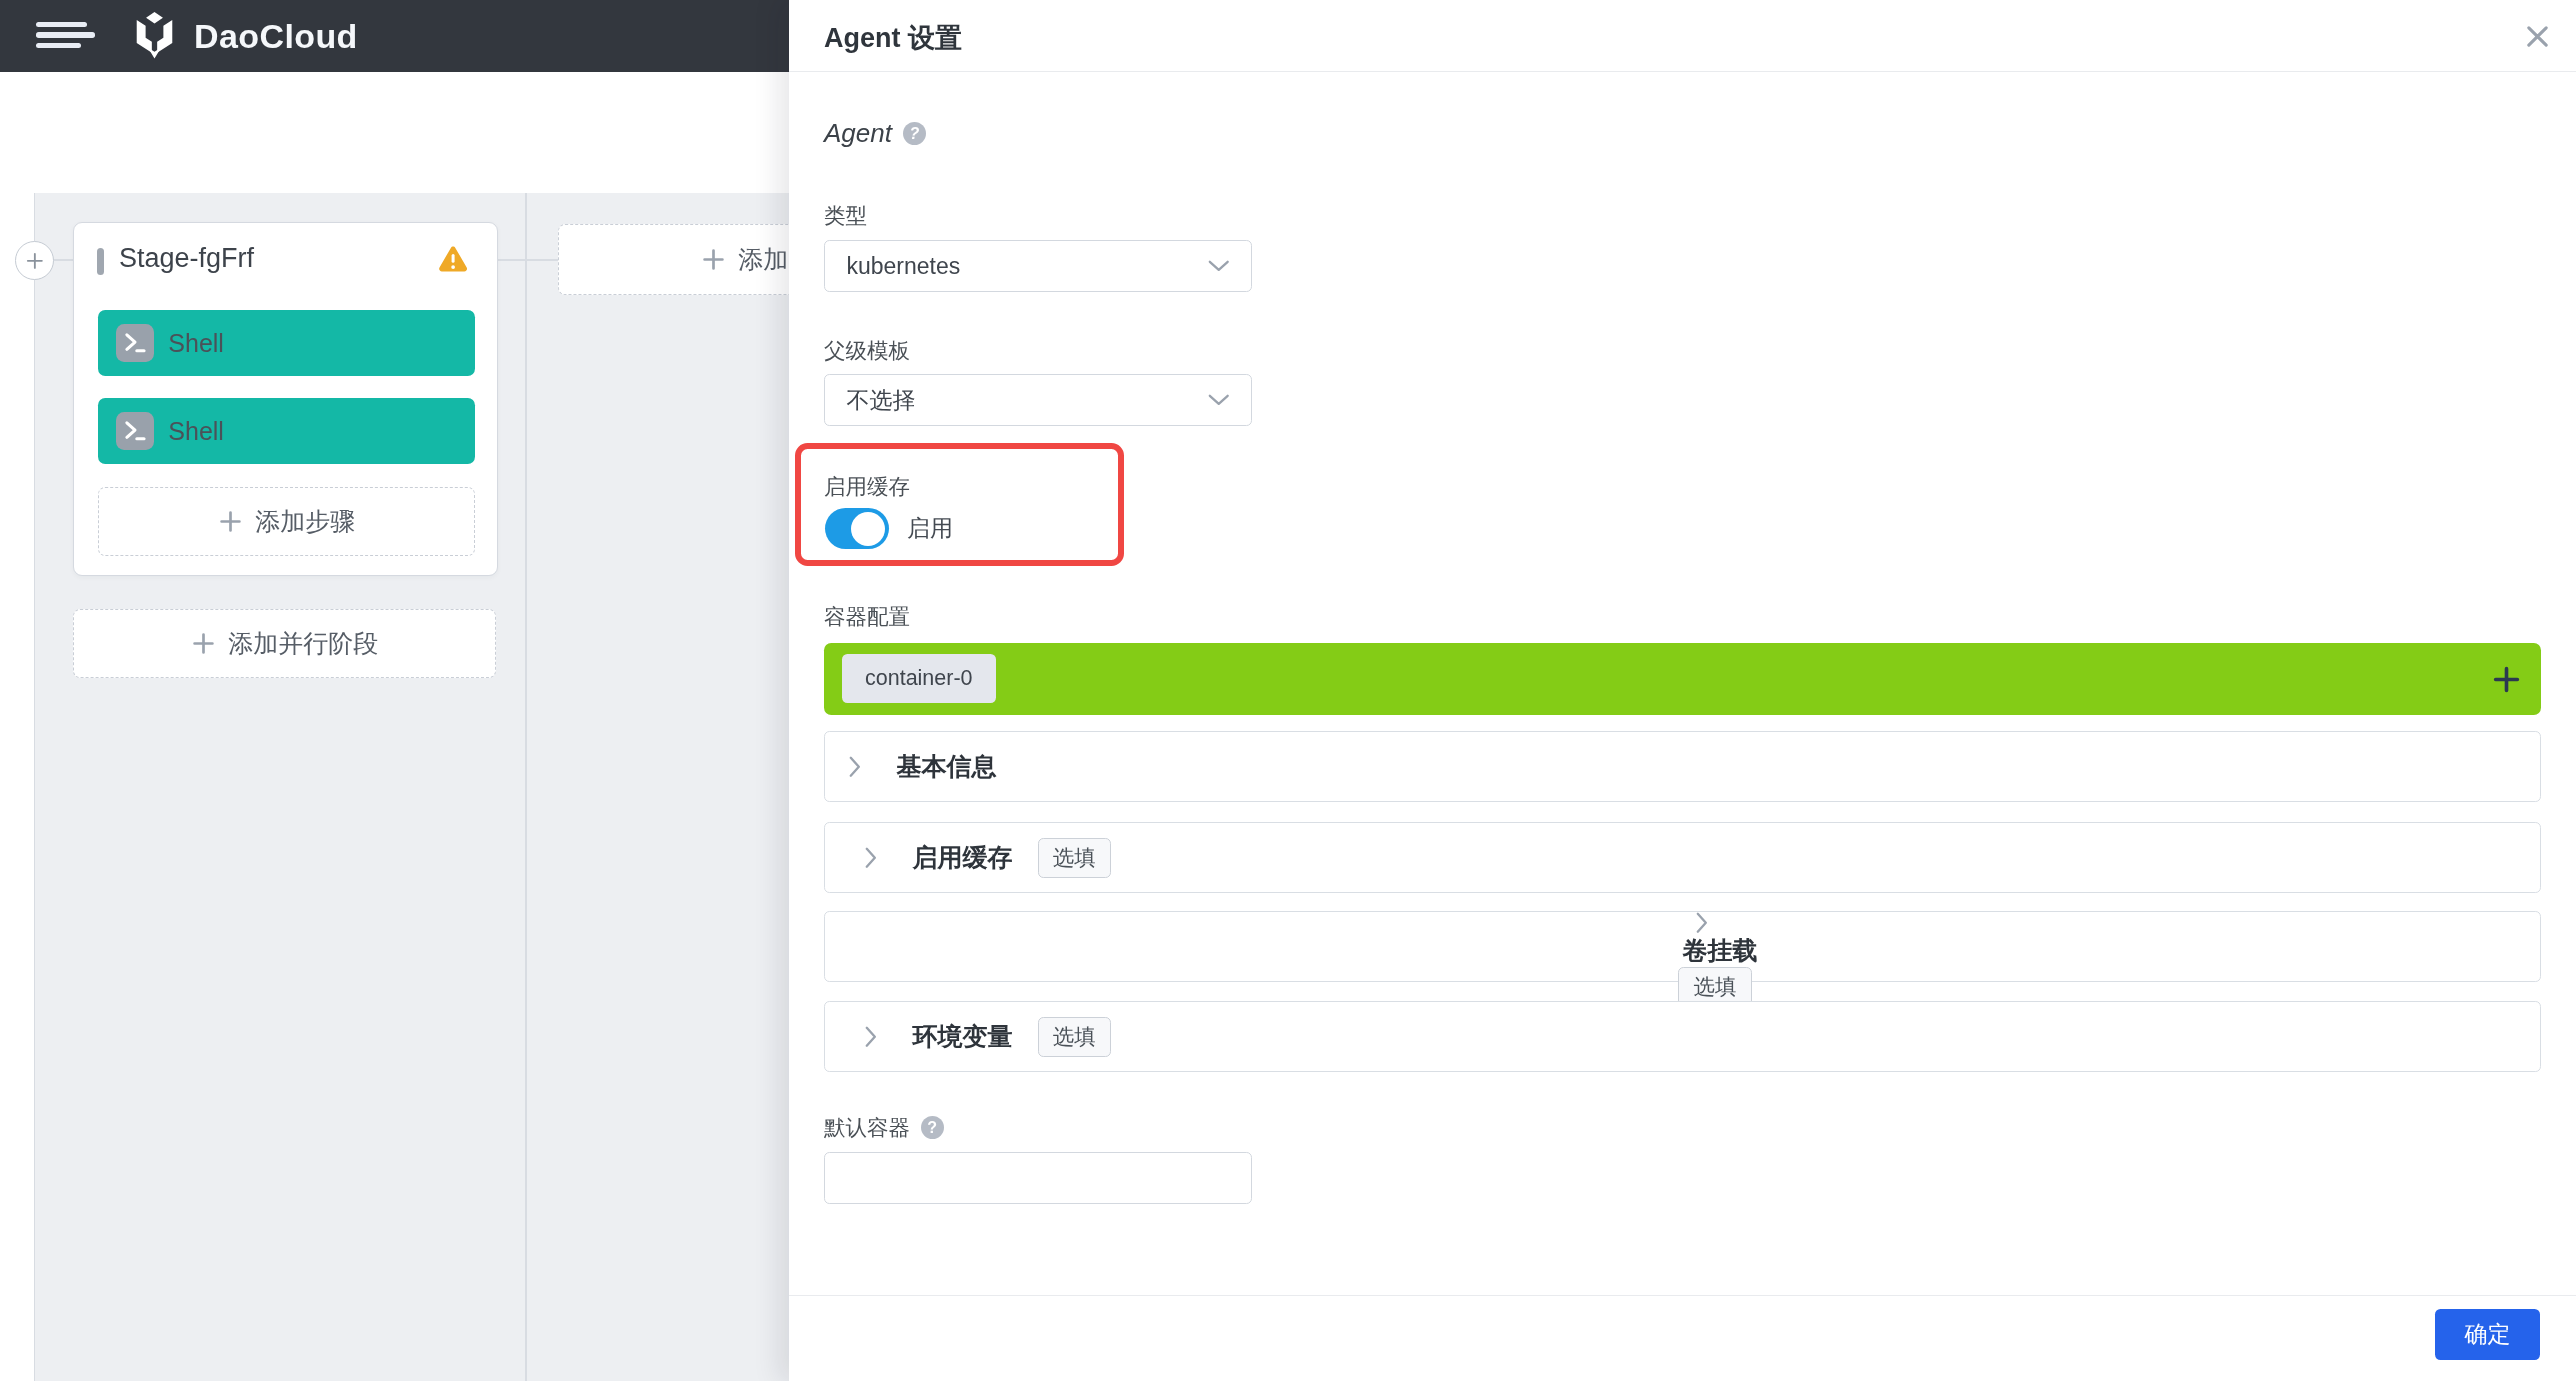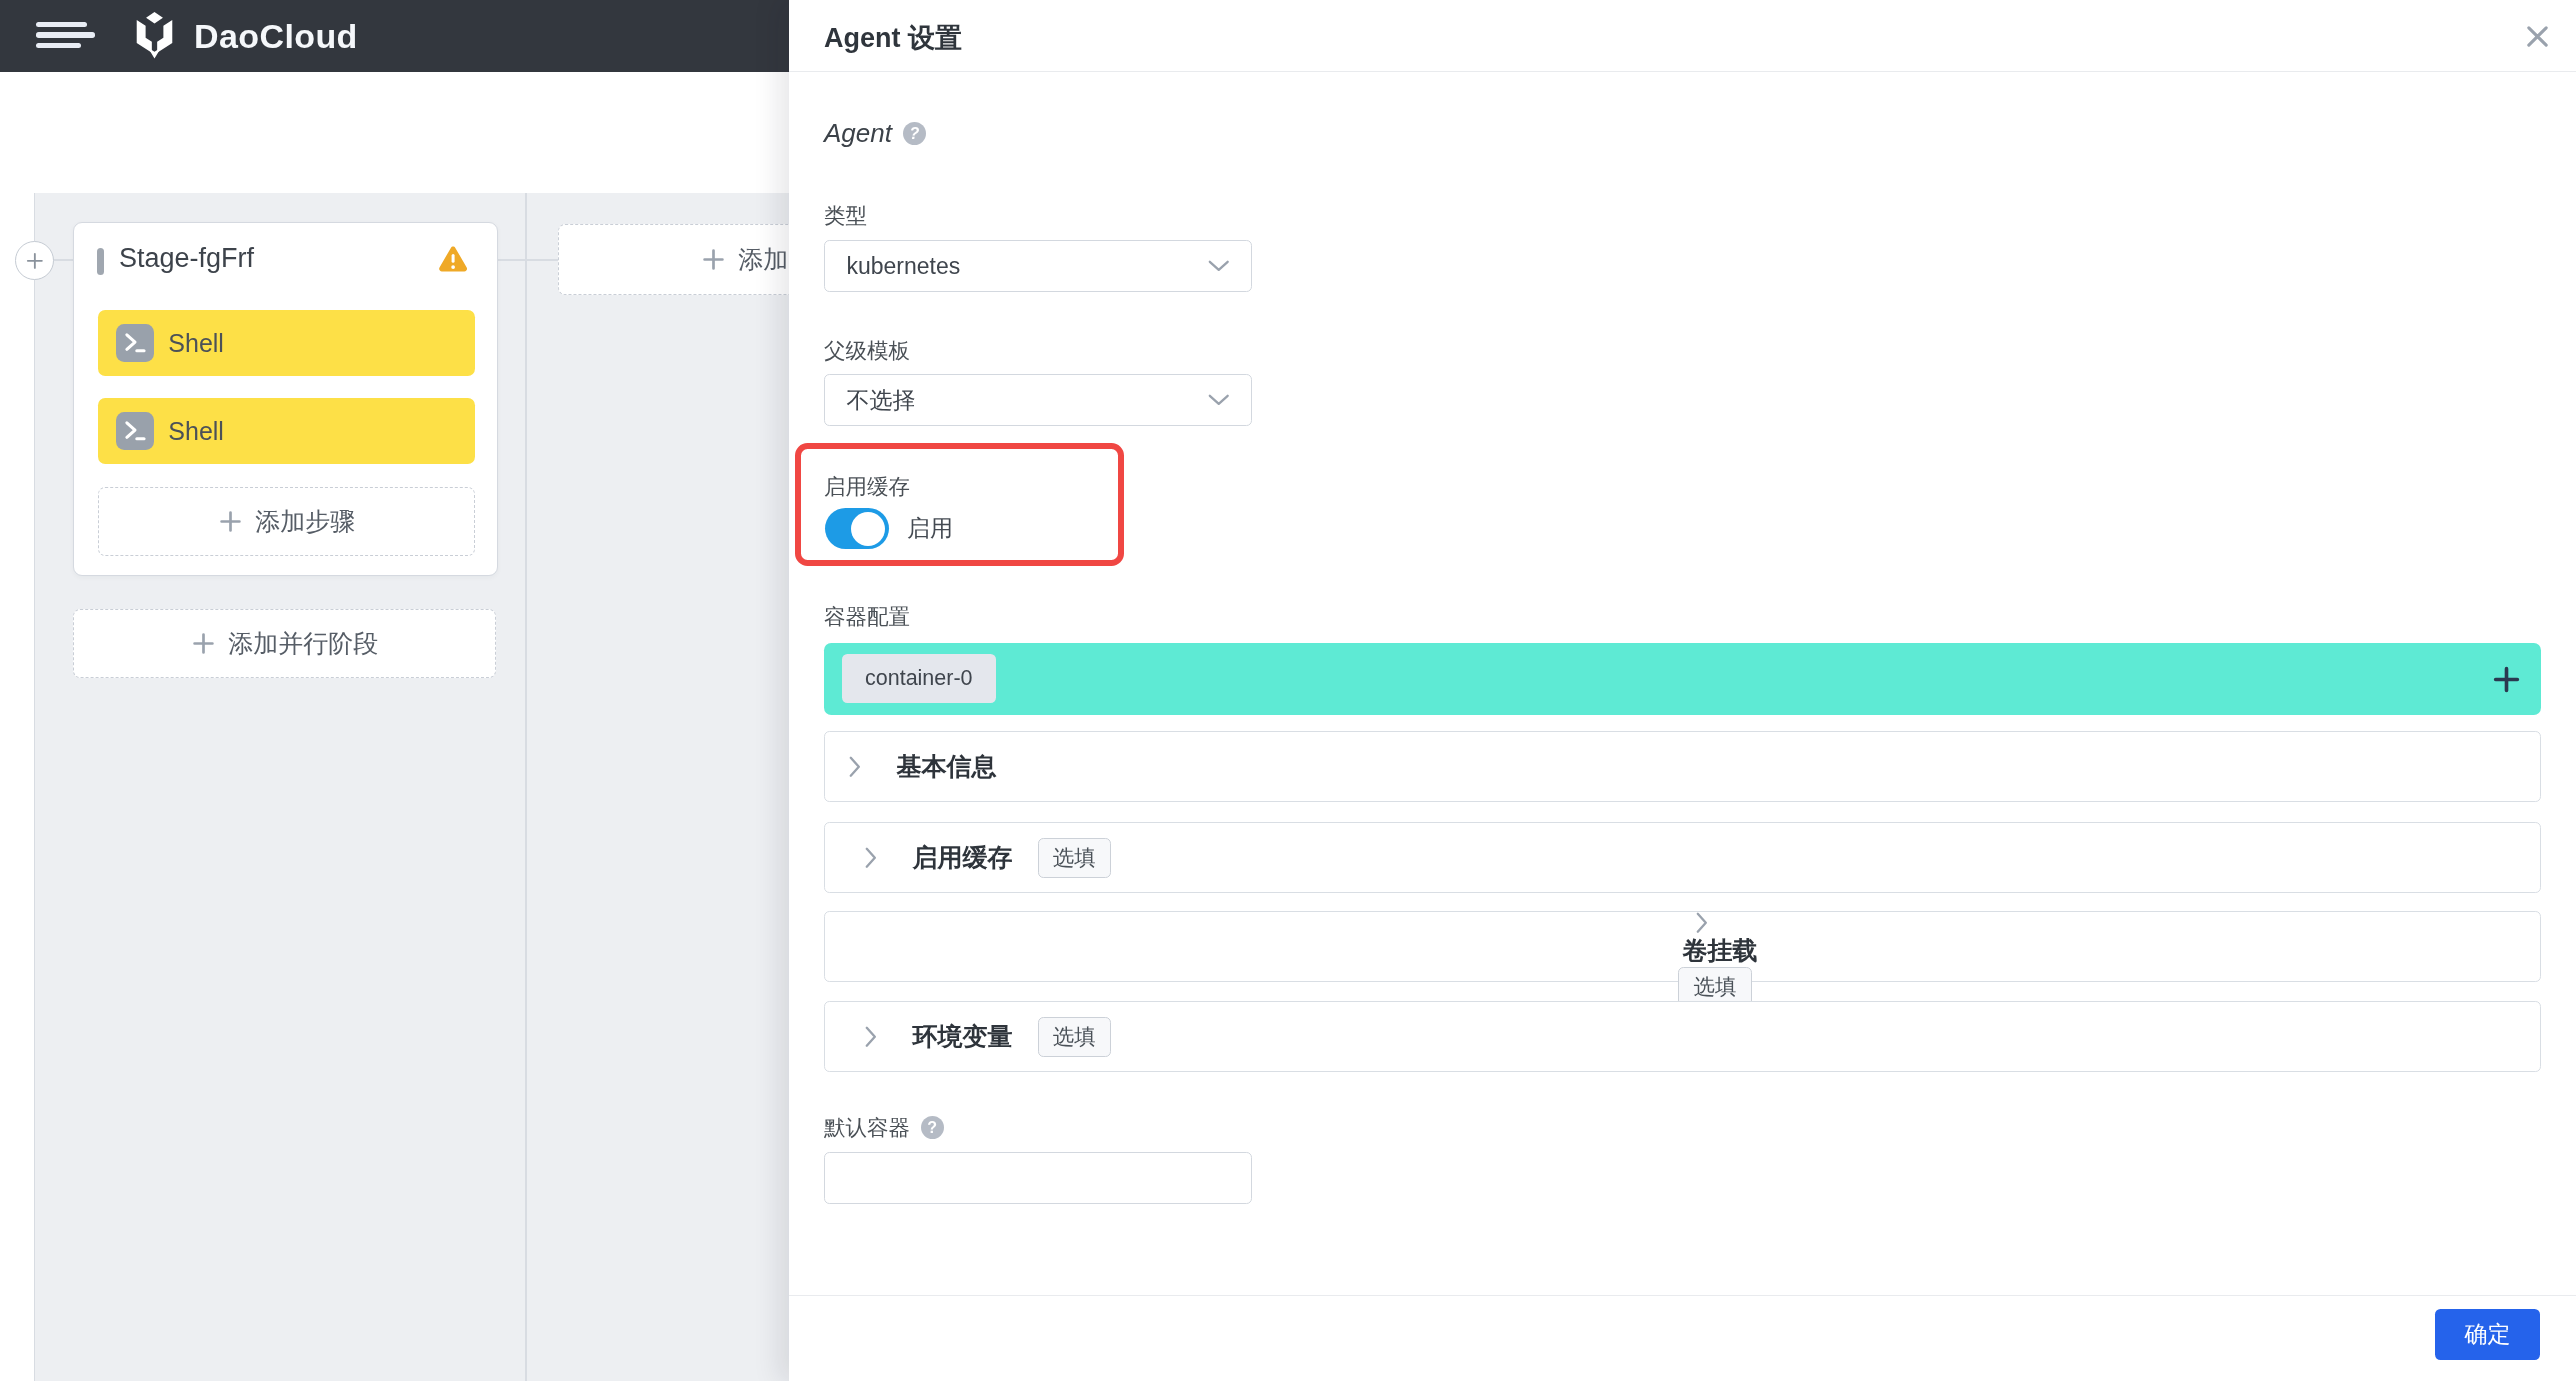--- a/index.html
+++ b/index.html
@@ -32,21 +32,21 @@
   .plus-circle { position:absolute; left:16px; top:48px; width:39px; height:39px; border-radius:50%;
                  background:#fff; border:1.8px solid #c5cbd3; display:flex; align-items:center;
                  justify-content:center; cursor:pointer; }
 
   .stage-card { position:absolute; left:73px; top:29px; width:425px; height:354px; background:#fff;
                 border:0.9px solid #d5d9e0; border-radius:9px; box-shadow:0 1.8px 5.4px rgba(30,40,60,.04); }
   .stage-titlebar { position:absolute; left:23px; top:25px; width:7.2px; height:27px; border-radius:3.6px;
                     background:#a0a7b0; }
   .stage-title { position:absolute; left:45px; top:19.7px; font-size:27px; font-weight:500; color:#3d434b;text-align:right; }
   .stage-warn { position:absolute; right:29px; top:22.4px; width:30px; height:29px; }
-  .step { position:absolute; left:24px; width:377px; height:66px; background:#fde047; border-radius:7.2px;
+  .step { position:absolute; left:24px; width:377px; height:66px; background:#14b8a6; border-radius:7.2px;
           display:flex; align-items:center; cursor:pointer; }
   .step .step-icon { margin-left:18px; width:38px; height:38px; flex:0 0 auto; }
   .step .step-label { margin-left:14.3px; font-size:25px; color:#4b5158; }
 
   .dashed-btn { border:1.8px dashed #c9ced6; border-radius:7.2px; background:#fff;
                 display:flex; align-items:center; justify-content:center; gap:12.5px;
                 color:#565d66; font-size:25px; cursor:pointer; }
   .add-step { position:absolute; left:24px; top:264px; width:377px; height:69px; }
   .add-parallel { position:absolute; left:73px; top:416px; width:423px; height:69px; }
   .add-stage { position:absolute; left:557px; top:31px; width:423px; height:71px; }
@@ -72,21 +72,21 @@
   .select-value { font-size:23px; color:#3f454d; flex:1; }
 
   .annotation-ring { position:absolute; left:6.3px; top:443px; width:329px; height:123px;
                      border:6.3px solid #f04743; border-radius:12.5px; pointer-events:none; z-index:20; }
 
   .toggle-row { position:absolute; left:36px; top:508px; display:flex; align-items:center; gap:18px; }
   .toggle { position:relative; width:64px; height:41px; border-radius:20.6px; background:#1d9be6; cursor:pointer; }
   .toggle .knob { position:absolute; right:3.6px; top:3.6px; width:34px; height:34px; border-radius:50%; background:#fff; }
   .toggle-text { font-size:23px; color:#444a52; }
 
-  .tabstrip { position:absolute; left:35px; top:643px; width:1717px; height:72px; background:#5eead4;
+  .tabstrip { position:absolute; left:35px; top:643px; width:1717px; height:72px; background:#84cc16;
               border-radius:7.2px; }
   .tab-pill { position:absolute; left:18px; top:10.7px; height:49px; padding:0 23px; background:#e4e7ed;
               border-radius:5.4px; display:flex; align-items:center; font-size:21.5px; color:#3f454d;
               cursor:pointer; }
   .tab-add { position:absolute; right:19.7px; top:21.5px; width:29px; height:29px; cursor:pointer; }
 
   .panel { position:absolute; left:35px; width:1717px; height:71px; background:#fff;
            border:0.9px solid #d9dee4; border-radius:5.4px; display:flex; align-items:center;
            padding-left:40px; cursor:pointer; }
   .panel .chev { width:12.5px; height:21.5px; flex:0 0 auto; }

